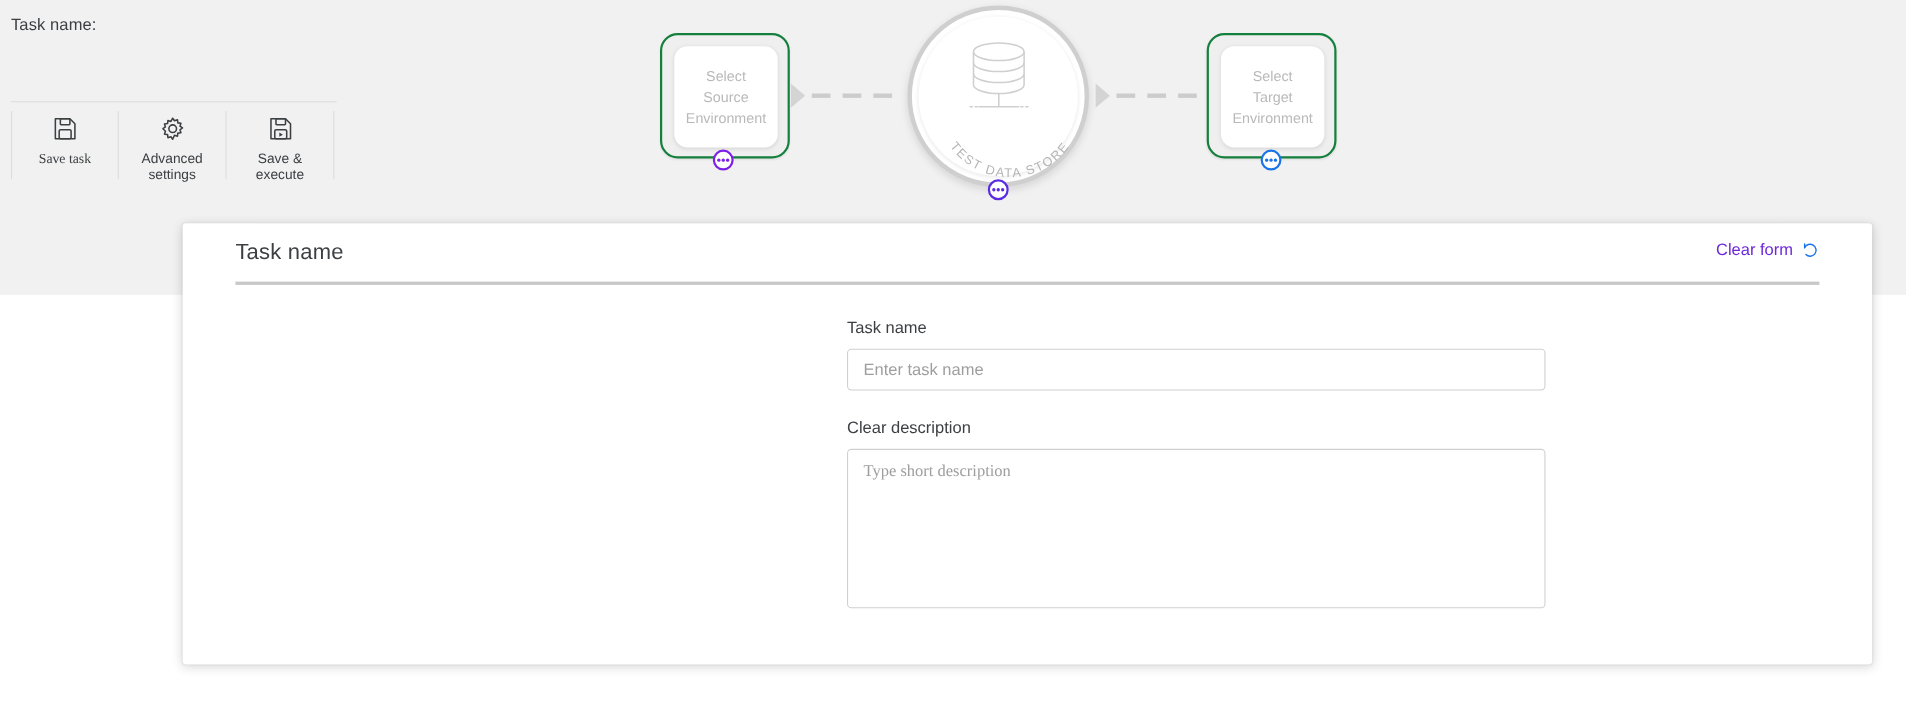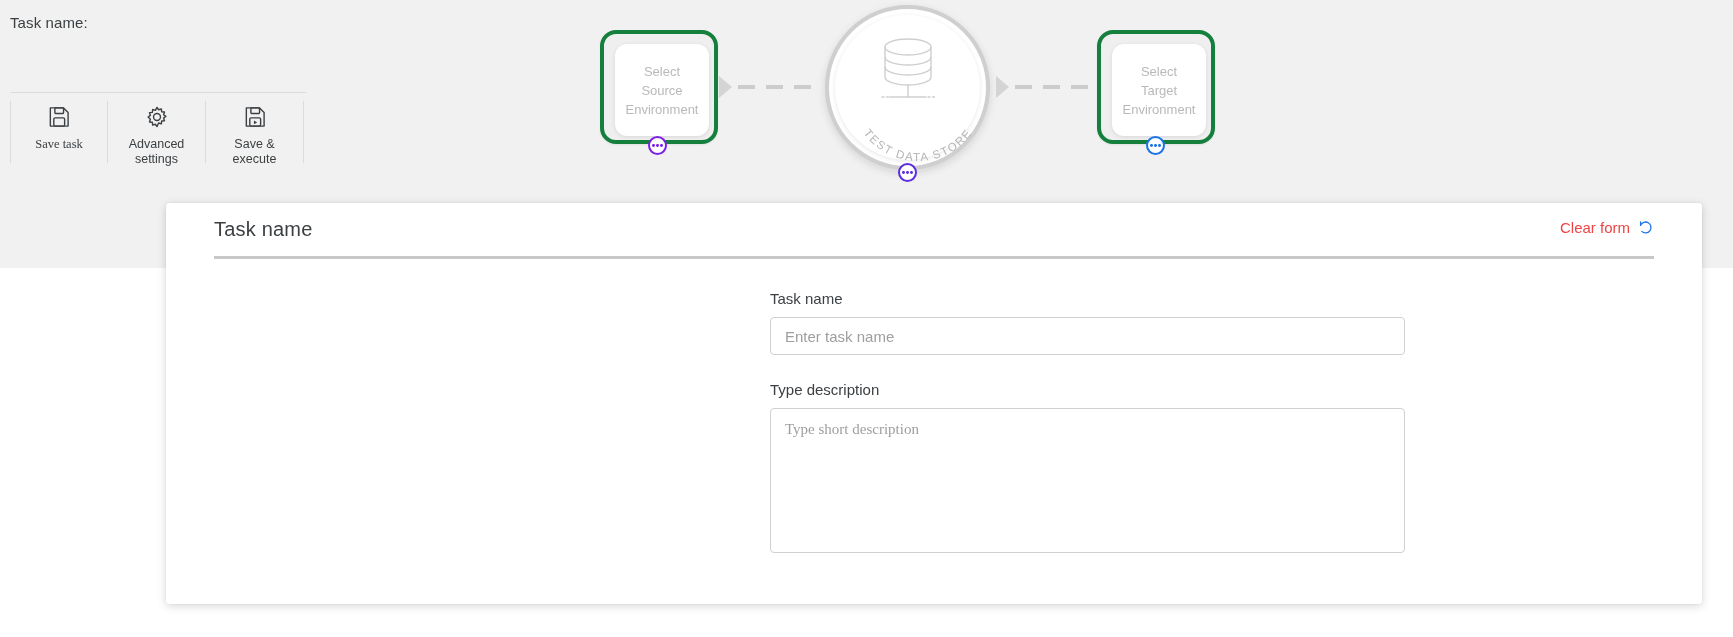--- a/index.html
+++ b/index.html
@@ -78,21 +78,21 @@
     left: 560px; top: 0;
     width: 700px; height: 200px;
   }
 
   
   .env-node {
     position: absolute;
     width: 118px; height: 114px;
     border-radius: 16px;
     background: #efefef;
-    border: 4px solid #15803d;
+    border: 2px solid #15803d;
     box-shadow: 0 1px 2px rgba(0,0,0,.07);
   }
   .env-inner {
     position: absolute;
     left: 11px; top: 10px;
     width: 94px; height: 92px;
     border-radius: 12px;
     background: #ffffff;
     box-shadow: 0 1px 4px rgba(0,0,0,.10);
     display: flex;
@@ -209,21 +209,21 @@
   }
   .card-title {
     font-size: 20px;
     color: #3c4043;
     letter-spacing: .2px;
   }
   .clear-form {
     display: flex;
     align-items: center;
     gap: 7px;
-    color: #ef4444;
+    color: #6d28d9;
     font-size: 15px;
     cursor: pointer;
     padding-bottom: 4px;
   }
   .clear-form svg { display: block; }
 
   .form-body {
     padding-top: 31px;
     padding-left: 604px;
   }
@@ -399,20 +399,20 @@
     </div>
 
     <div class="form-body">
 
       <div class="field">
         <div class="field-label">Task name</div>
         <input class="text-input" type="text" placeholder="Enter task name" style="">
       </div>
 
       <div class="field">
-        <div class="field-label">Type description</div>
+        <div class="field-label">Clear description</div>
         <textarea class="text-area" placeholder="Type short description" style=""></textarea>
       </div>
 
     </div>
   </div>
 
 </div>
 
 </body></html>

